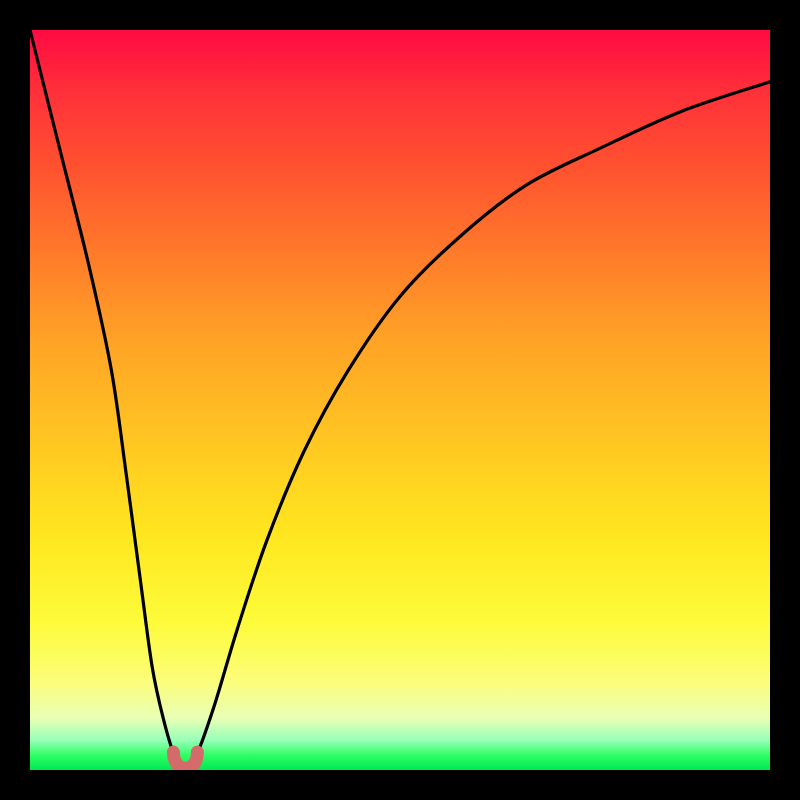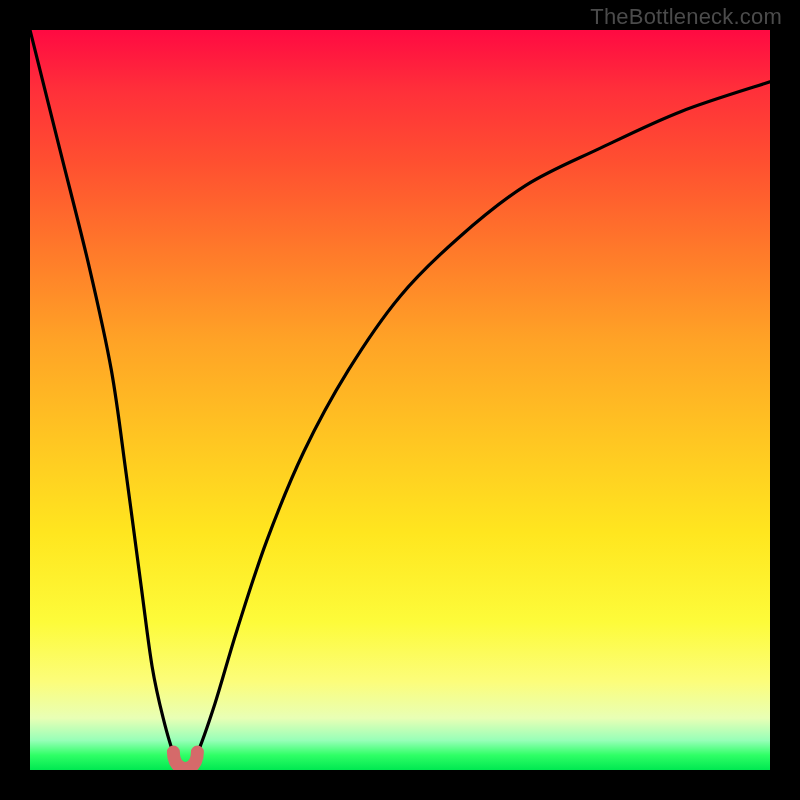--- a/index.html
+++ b/index.html
@@ -68,14 +68,13 @@
 <body>
 
 <div class="frame">
   <div class="plot-area">
     <div class="gradient"></div>
     <svg class="curve" viewBox="0 0 740 740">
       <path fill="none" stroke="#000000" stroke-width="3.2" stroke-linecap="round" d="M 0.00 0.00 C 4.93 19.73, 19.73 78.93, 29.60 118.40 C 39.47 157.87, 50.57 199.80, 59.20 236.80 C 67.83 273.80, 75.23 305.87, 81.40 340.40 C 87.57 374.93, 91.27 408.23, 96.20 444.00 C 101.13 479.77, 106.68 522.93, 111.00 555.00 C 115.32 587.07, 118.40 614.20, 122.10 636.40 C 125.80 658.60, 129.50 673.40, 133.20 688.20 C 136.90 703.00, 140.60 716.57, 144.30 725.20 C 148.00 733.83, 151.70 740.00, 155.40 740.00 C 159.10 740.00, 161.57 736.30, 166.50 725.20 C 171.43 714.10, 178.22 694.37, 185.00 673.40 C 191.78 652.43, 198.57 626.53, 207.20 599.40 C 215.83 572.27, 225.70 540.20, 236.80 510.60 C 247.90 481.00, 260.23 450.17, 273.80 421.80 C 287.37 393.43, 302.17 366.30, 318.20 340.40 C 334.23 314.50, 351.50 288.60, 370.00 266.40 C 388.50 244.20, 408.23 225.70, 429.20 207.20 C 450.17 188.70, 472.37 170.20, 495.80 155.40 C 519.23 140.60, 543.90 130.73, 569.80 118.40 C 595.70 106.07, 622.83 92.50, 651.20 81.40 C 679.57 70.30, 725.20 56.73, 740.00 51.80"></path>
       <path fill="none" stroke="#d56a6a" stroke-width="13" stroke-linecap="round" d="M 143.4 722.0 C 143.4 744.0, 167.4 744.0, 167.4 722.0"></path>
     </svg>
   </div>
-  <div class="attribution">TheBottleneck.com</div>
 </div>
 
 </body></html>

